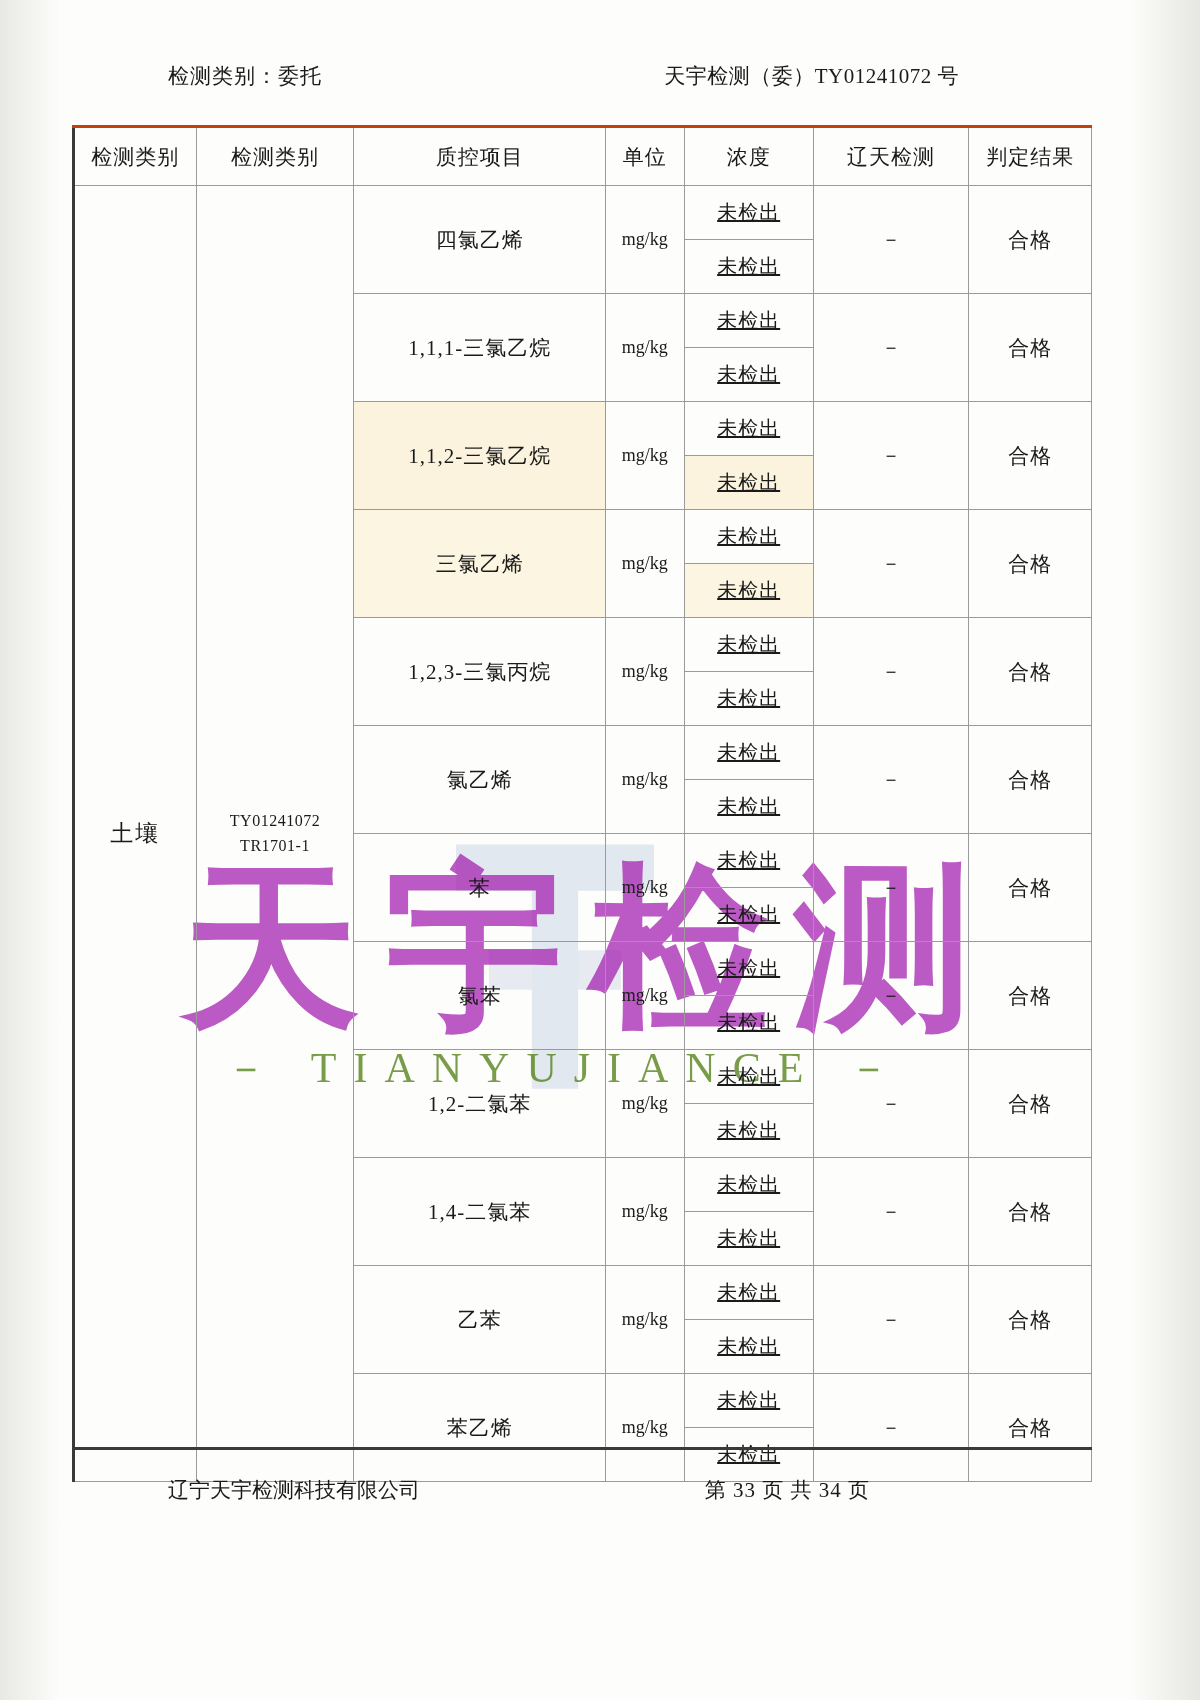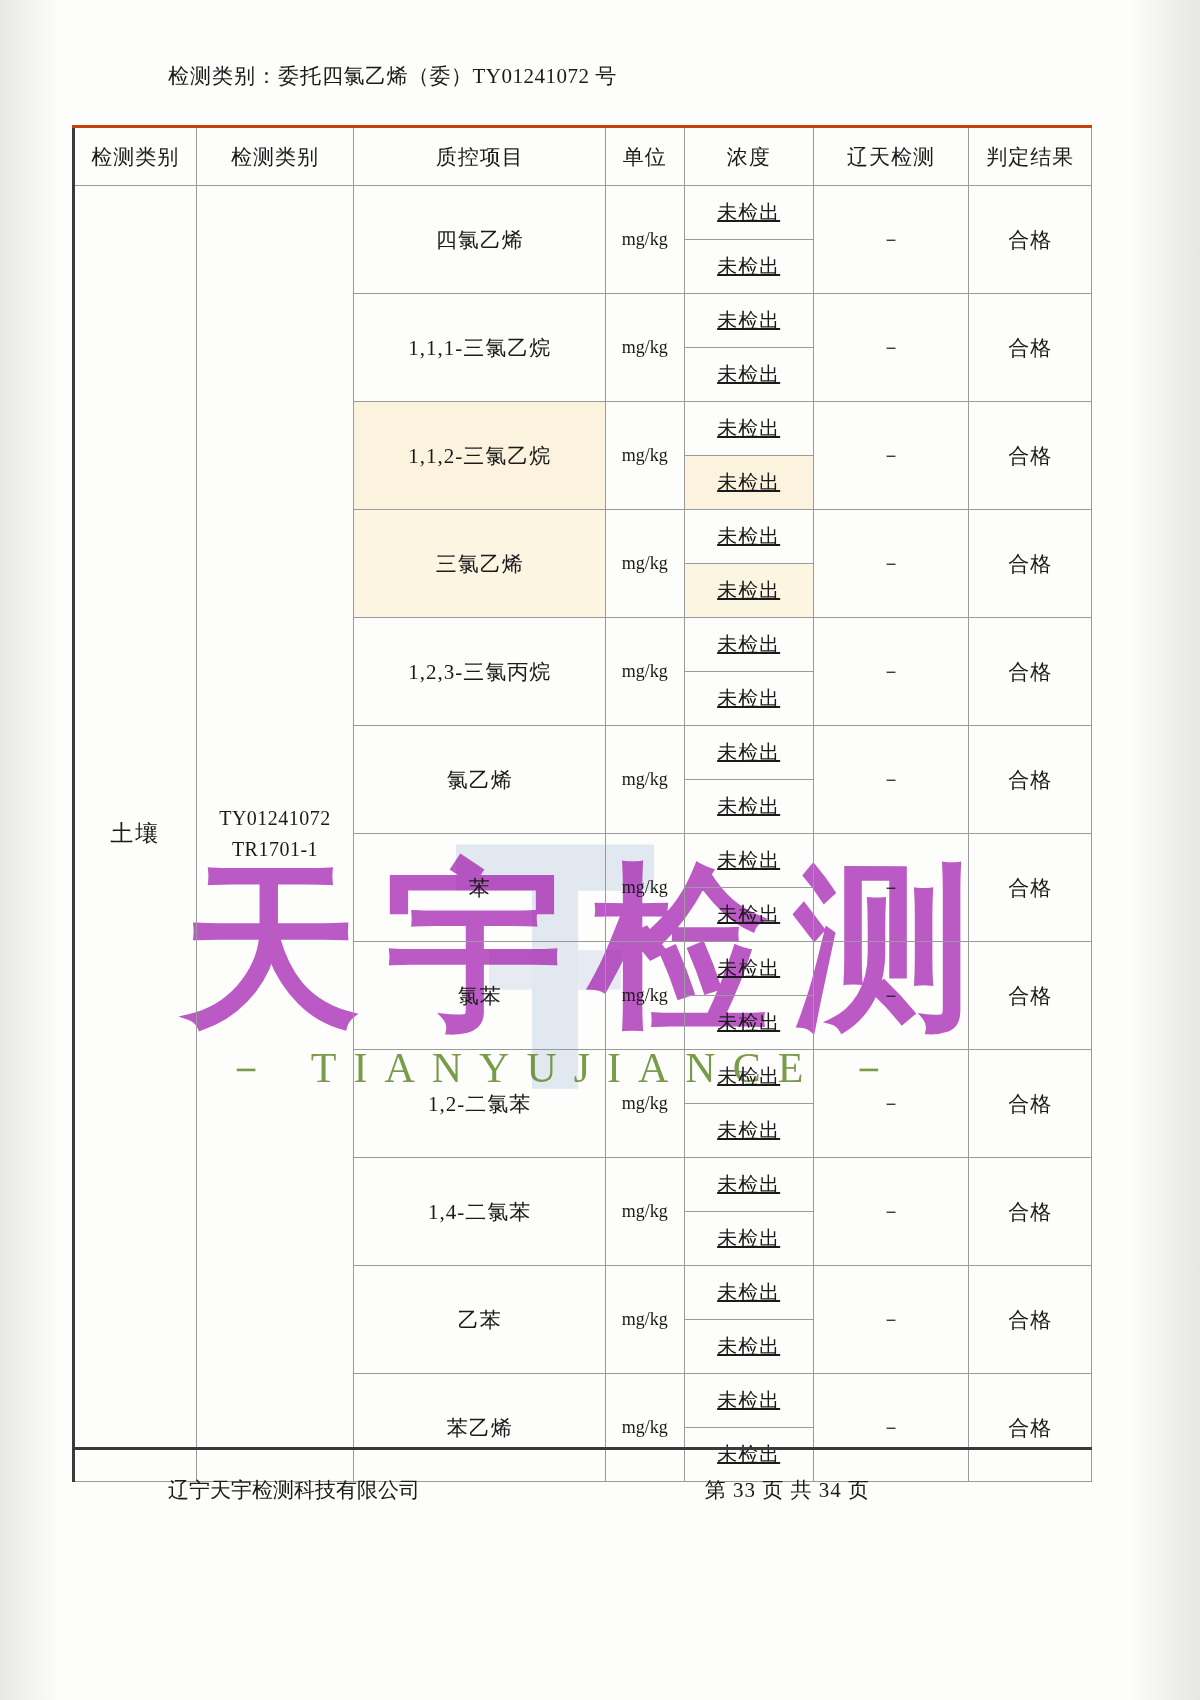--- a/index.html
+++ b/index.html
@@ -84,20 +84,21 @@
     opacity: .5;
   }
 
   
   .doc-header {
     position: absolute;
     top: 62px;
     left: 168px;
     right: 156px;
     display: flex;
+    justify-content: space-between;
     font-size: 21px;
     z-index: 3;
   }
   .doc-header .left { letter-spacing: 1px; }
   .doc-header .right { letter-spacing: 0.5px; margin-right: 85px;}
 
   
   .table-wrap {
     position: absolute;
     top: 125px;
@@ -135,21 +136,21 @@
   .col-unit   { width: 76px; }
   .col-conc   { width: 124px; }
   .col-dev    { width: 150px; }
   .col-result { width: 118px; }
 
   td.cell-type {
     font-size: 23px;
     letter-spacing: 2px;
   }
   td.cell-sample {
-    font-size: 20px;
+    font-size: 16px;
     font-family: "Liberation Serif", serif;
     line-height: 1.55;
     letter-spacing: .5px;
   }
   td.cell-item {
     font-size: 21px;
     letter-spacing: 1px;
   }
   td.cell-unit {
     font-size: 18px;
@@ -201,21 +202,21 @@
     <svg class="wm-logo" viewBox="0 0 100 100">
       <path d="M20 12 L80 12 L80 26 L57 26 L57 86 L43 86 L43 26 L20 26 Z" fill="#c9d4e4"></path>
       <path d="M30 44 L70 44 L70 56 L30 56 Z" fill="#c9d4e4" opacity="0.85"></path>
     </svg>
     <div class="wm-big">天宇检测</div>
     <div class="wm-sub">－ TIANYUJIANCE －</div>
   </div>
 
   <div class="doc-header">
     <div class="left">检测类别：委托</div>
-    <div class="right">四氯乙烯（委）TY01241072 号</div>
+    <div class="right">天宇检测（委）TY01241072 号</div>
   </div>
 
   <div class="table-wrap">
     <table>
       <colgroup>
         <col class="col-type">
           <col class="col-sample">
           <col class="col-item">
         <col class="col-unit">
           <col class="col-conc">

